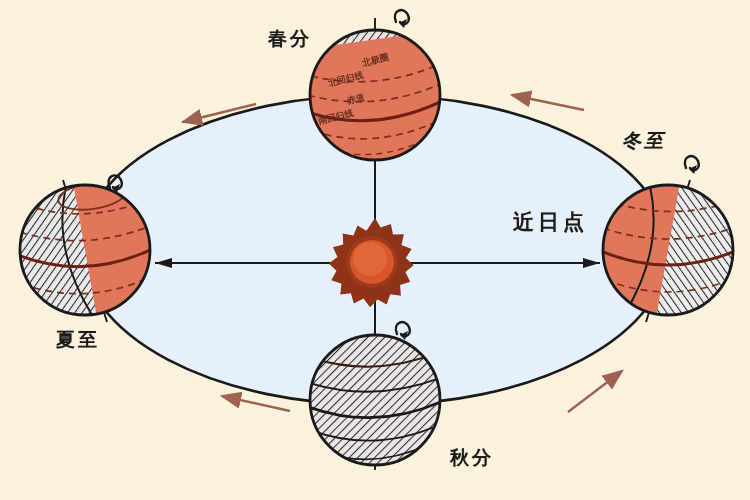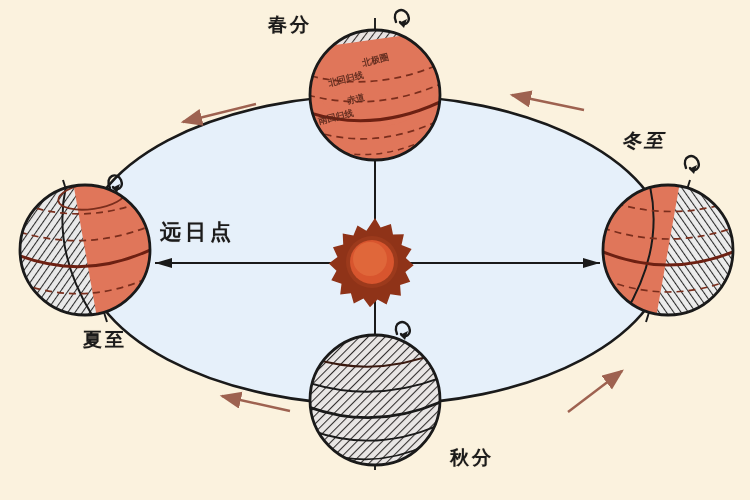--- a/index.html
+++ b/index.html
@@ -202,29 +202,29 @@
     </g>
 
     <g>
       <line x1="256" y1="104" x2="183" y2="122" stroke="#9e6250" stroke-width="2.4" marker-end="url(#arrowhead-orbit)"></line>
       <line x1="584" y1="110" x2="512" y2="95" stroke="#9e6250" stroke-width="2.4" marker-end="url(#arrowhead-orbit)"></line>
       <line x1="290" y1="411" x2="222" y2="396" stroke="#9e6250" stroke-width="2.4" marker-end="url(#arrowhead-orbit)"></line>
       <line x1="568" y1="412" x2="622" y2="371" stroke="#9e6250" stroke-width="2.4" marker-end="url(#arrowhead-orbit)"></line>
     </g>
   </svg>
 
-  <div class="cn-label season-label" style="left:268px; top:15px;">春分</div>
+  <div class="cn-label season-label" style="left:268px; top:29px;">春分</div>
 
   <div class="cn-label season-label" style="left:622px; top:131px;font-style:italic;">冬至</div>
 
-  <div class="cn-label season-label" style="left:83px; top:330px;">夏至</div>
+  <div class="cn-label season-label" style="left:56px; top:330px;">夏至</div>
 
   <div class="cn-label season-label" style="left:450px; top:448px;text-align:center;">秋分</div>
 
-  <div class="cn-label apsis-label" style="left:160px; top:222px;">远日点</div>
-
+
+  <div class="cn-label apsis-label" style="left:513px; top:212px;">近日点</div>
 
   <div class="globe-text" style="left:362px; top:56px; transform:rotate(-14deg);">北极圈</div>
   <div class="globe-text" style="left:328px; top:75px; transform:rotate(-14deg);">北回归线</div>
   <div class="globe-text" style="left:347px; top:95px; transform:rotate(-14deg);">赤道</div>
   <div class="globe-text" style="left:318px; top:113px; transform:rotate(-14deg);">南回归线</div>
 
 </div>
 
 </body></html>

